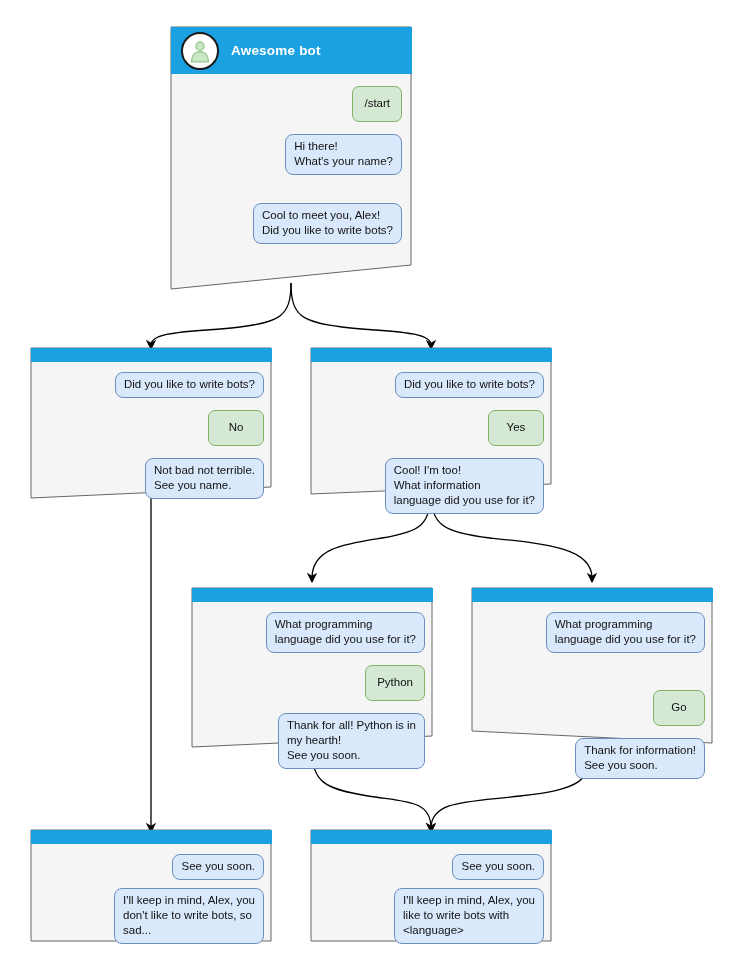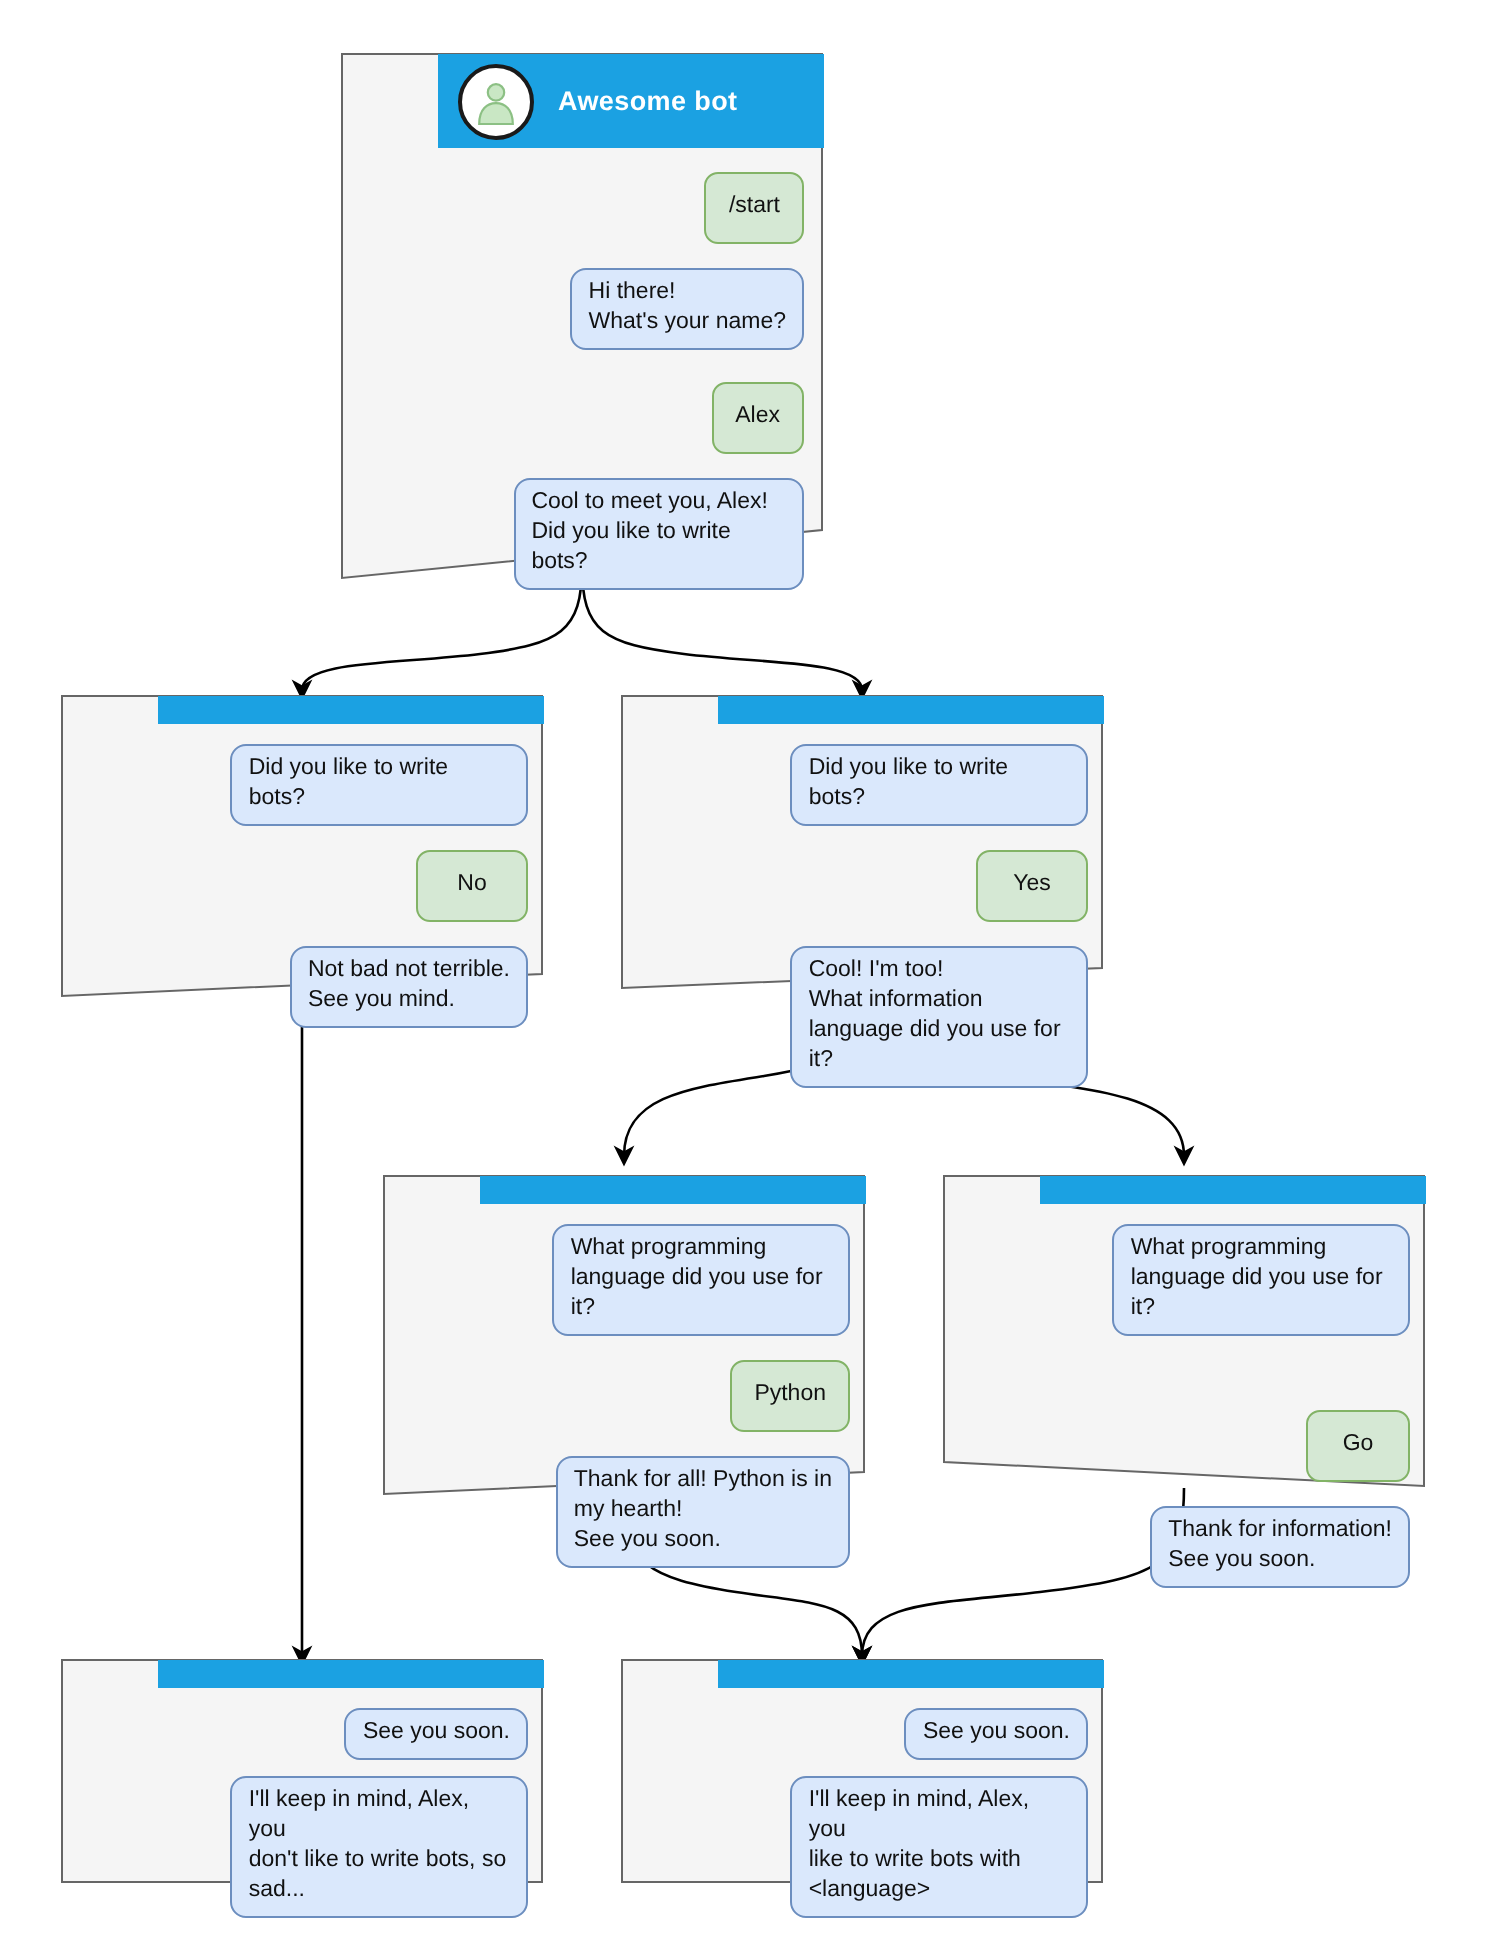--- a/index.html
+++ b/index.html
@@ -25,21 +25,20 @@
     width:100%;height:100%;
     z-index:0;
   }
   .node .paper svg{display:block;width:100%;height:100%;overflow:visible;}
 
   .node .inner{
     position:relative;
     z-index:1;
     width:100%;
     box-sizing:border-box;
-    padding-left:48px;
   }
 
   .titlebar{
     position:relative;
     box-sizing:border-box;
     background:#1ba1e2;
     height:14px;
     width:100%;
     z-index:2;
   }
@@ -156,23 +155,20 @@
       <div class="chatarea" style="padding:12px 10px 0 10px;">
         <div class="row right">
             <div class="bubble user pad">/start</div>
           </div>
         <div class="gap-m"></div>
         <div class="row left">
             <div class="bubble bot">Hi there!
 What's your name?</div>
           </div>
         <div class="gap-l"></div>
-        <div class="row right">
-            <div class="bubble user pad">Alex</div>
-          </div>
         <div class="gap-m"></div>
         <div class="row left">
             <div class="bubble bot">Cool to meet you, Alex!
 Did you like to write bots?</div>
           </div>
       </div>
     </div>
   </div>
 
   <div class="node" style="left:31px;top:348px;width:241px;height:151px;">
@@ -187,21 +183,21 @@
         <div class="row left">
             <div class="bubble bot">Did you like to write bots?</div>
           </div>
         <div class="gap-m"></div>
         <div class="row right">
             <div class="bubble user pad" style="min-width:56px;">No</div>
           </div>
         <div class="gap-m"></div>
         <div class="row left">
             <div class="bubble bot">Not bad not terrible.
-See you mind.</div>
+See you name.</div>
           </div>
       </div>
     </div>
   </div>
 
   <div class="node" style="left:311px;top:348px;width:241px;height:147px;">
     <div class="paper">
       <svg viewBox="0 0 241 147" preserveAspectRatio="none">
         <polygon points="0,0 240,0 240,136 0,146" fill="#f5f5f5" stroke="#666666" stroke-width="1"></polygon>
       </svg>

